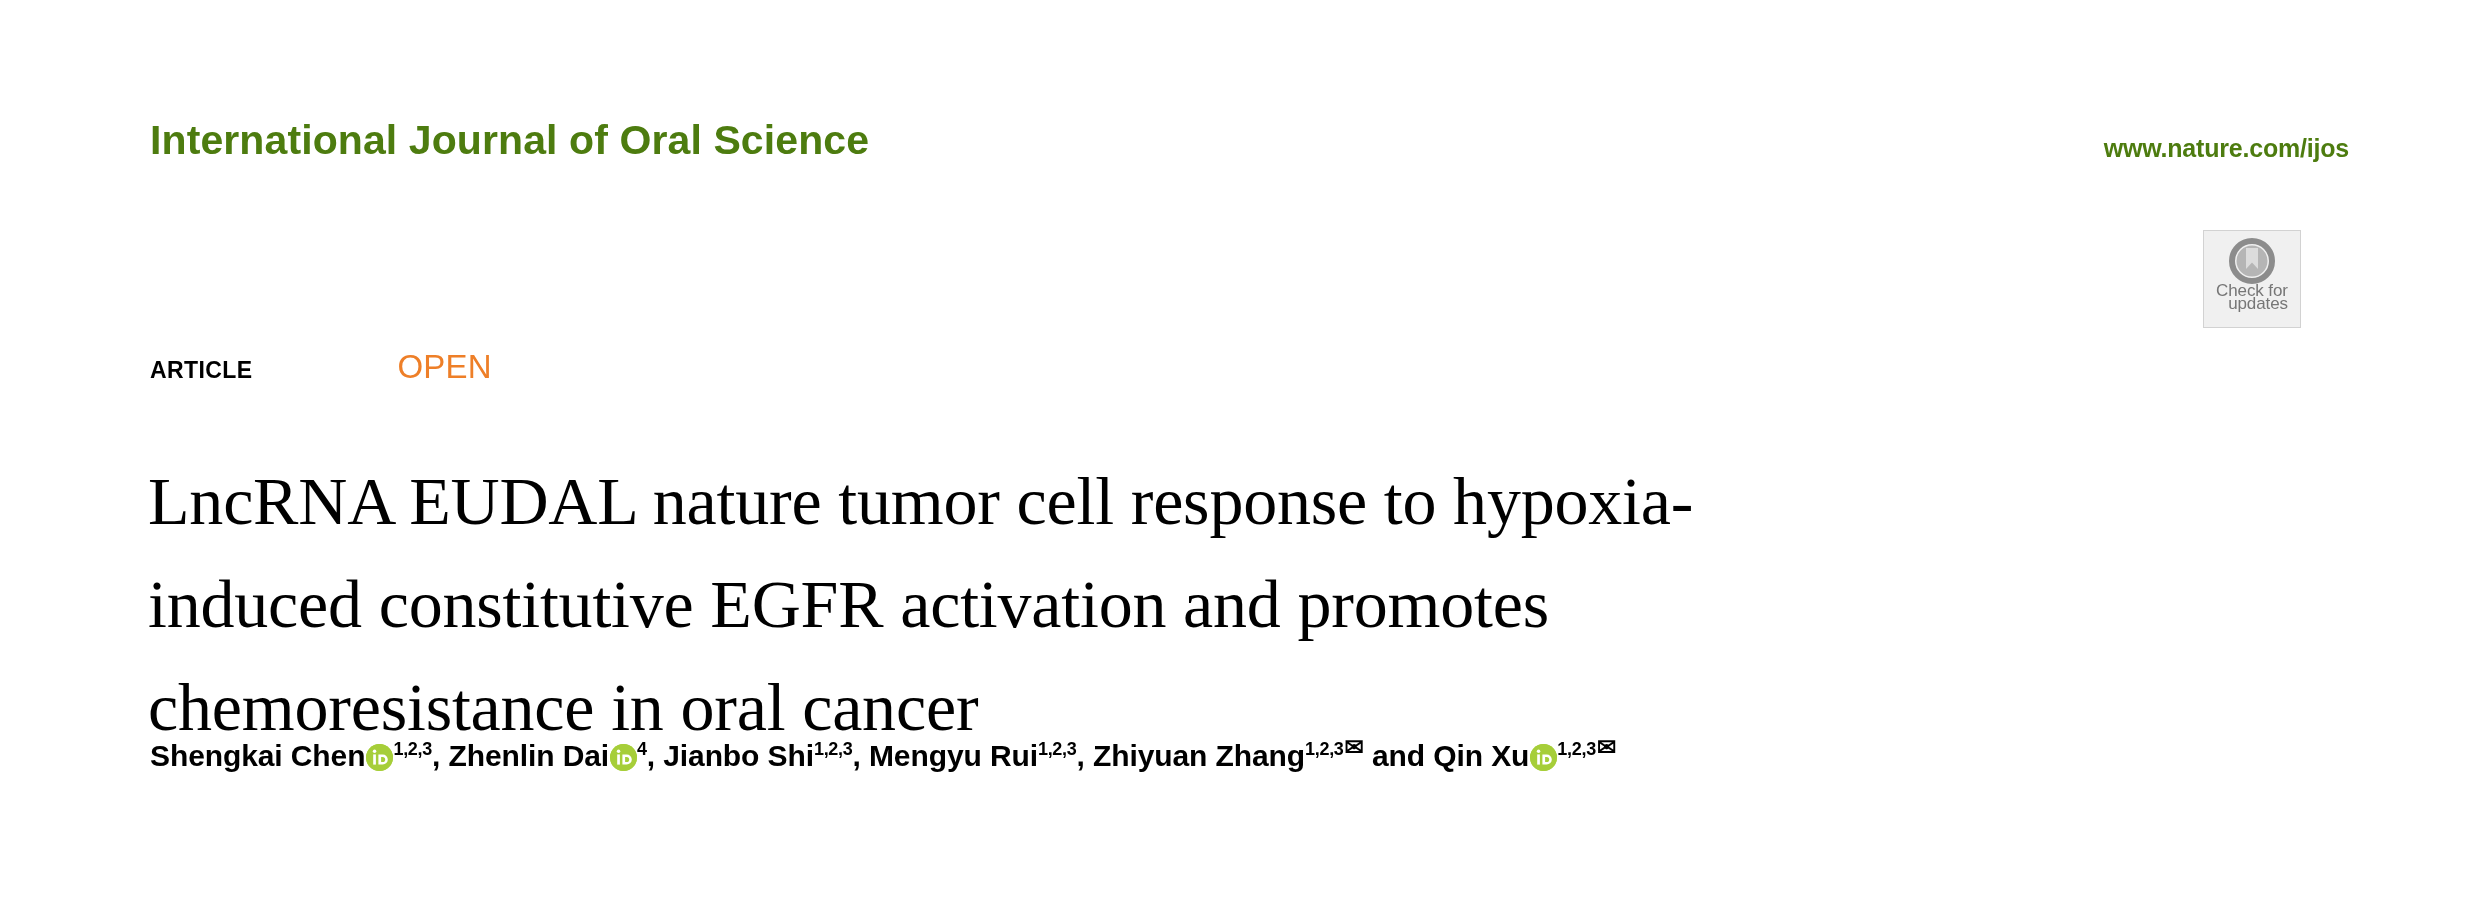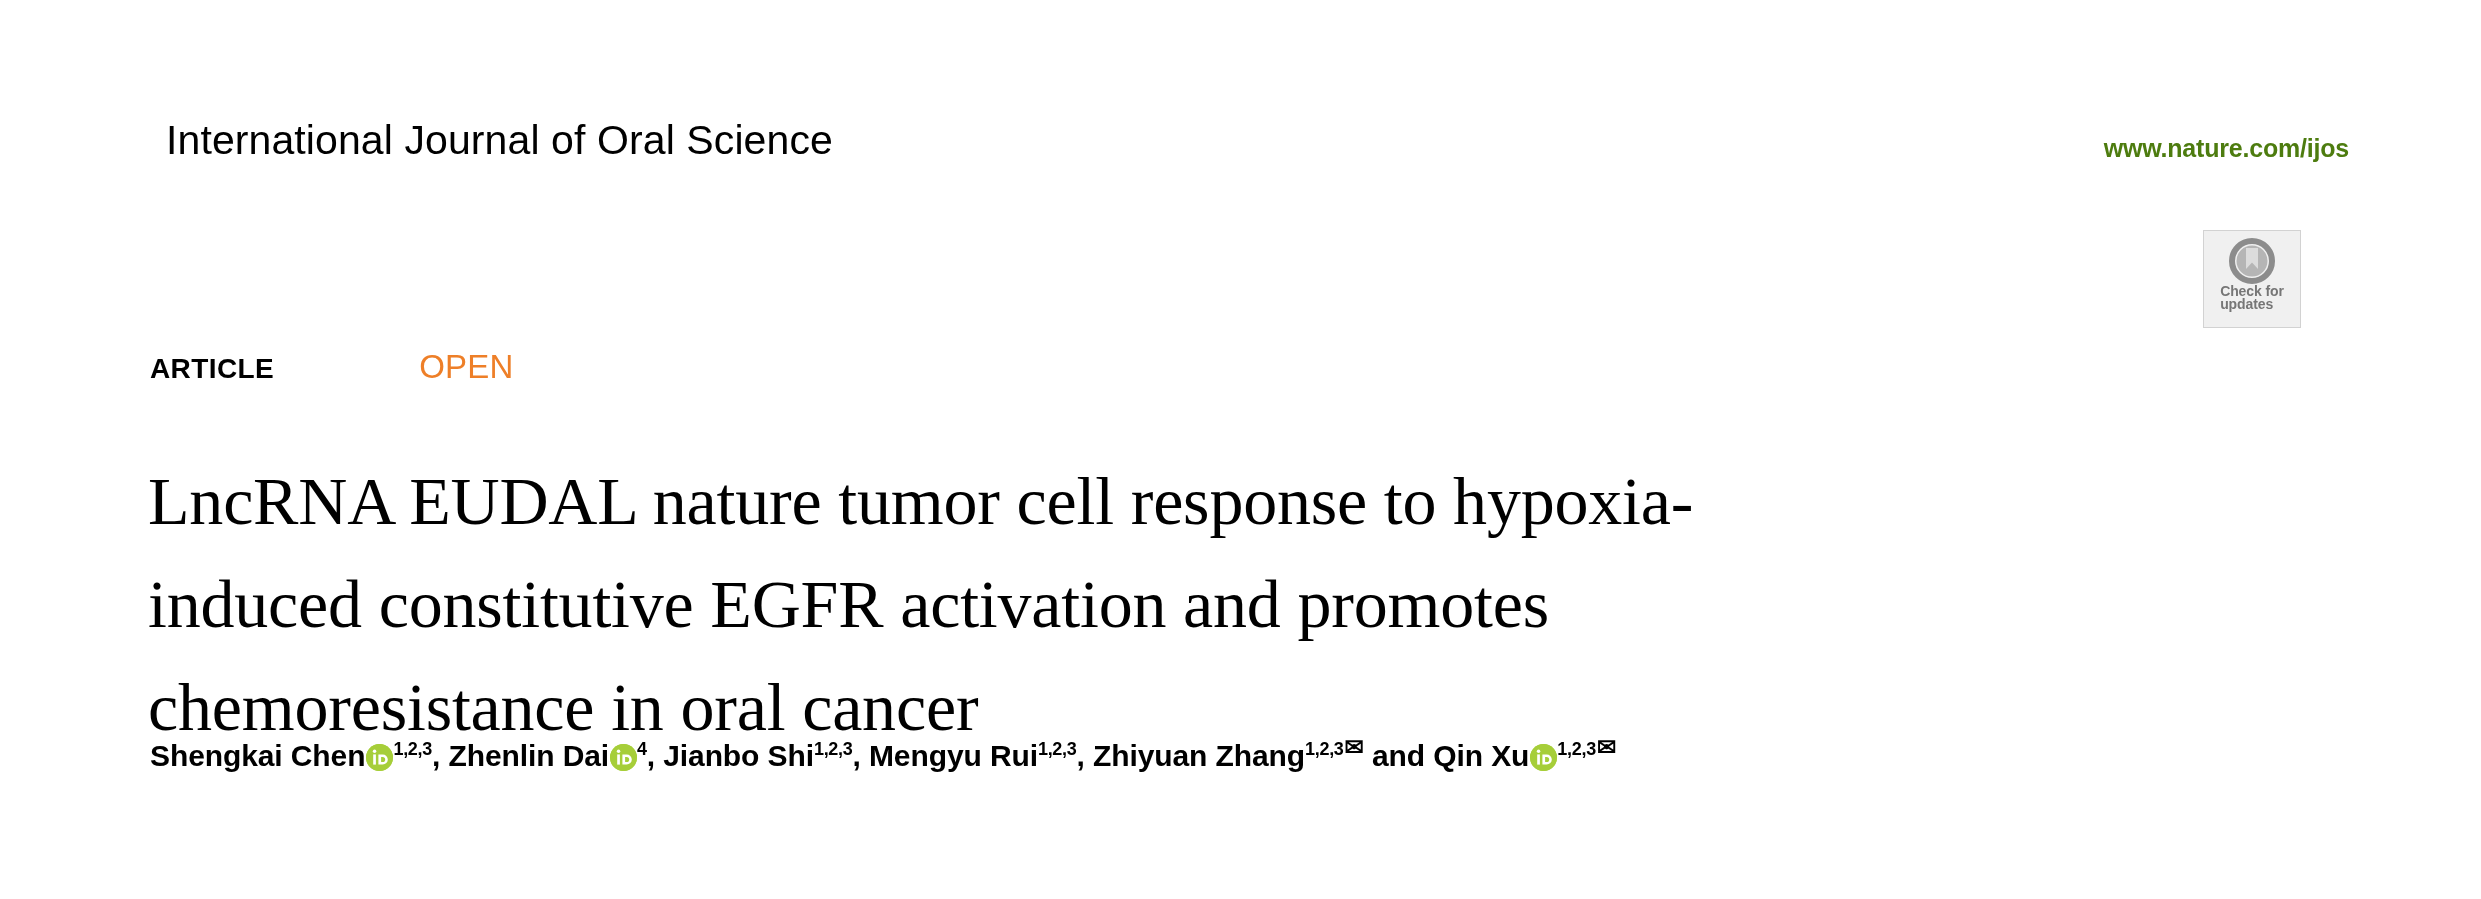--- a/index.html
+++ b/index.html
@@ -23,25 +23,24 @@
   }
 
   
   .journal-title {
     position: absolute;
     left: 150px;
     top: 116px;
     font-family: "Liberation Sans", sans-serif;
     font-size: 41px;
     line-height: 48px;
-    font-weight: 400;
-    color: #000000;
+    font-weight: 700;
+    color: #4d7c0f;
     letter-spacing: 0.1px;
     white-space: nowrap;
-    margin-left: 16px;
   }
 
   .journal-url {
     position: absolute;
     right: 132px;
     top: 133px;
     font-family: "Liberation Sans", sans-serif;
     font-size: 25px;
     line-height: 30px;
     font-weight: 700;
@@ -68,42 +67,42 @@
   }
   .crossmark-mark {
     width: 46px;
     height: 46px;
     position: relative;
     flex: none;
   }
   .crossmark-mark svg { display: block; }
   .crossmark-text {
     margin-top: 1px;
-    text-align: left;
-    font-family: "Liberation Sans", sans-serif;
-    font-size: 14px;
+    text-align: right;
+    font-family: "Liberation Sans", sans-serif;
+    font-size: 17px;
     line-height: 12.5px;
-    font-weight: 700;
+    font-weight: 400;
     color: #767676;
     letter-spacing: -0.1px;
   }
   .crossmark-text span { display: block; }
 
   
   .article-kicker-row {
     position: absolute;
     left: 150px;
     top: 348px;
     display: flex;
     align-items: baseline;
     white-space: nowrap;
   }
   .article-kicker {
     font-family: "Liberation Sans", sans-serif;
-    font-size: 28px;
+    font-size: 23px;
     line-height: 38px;
     font-weight: 700;
     color: #000000;
     letter-spacing: 0.4px;
   }
   .article-access {
     margin-left: 145px;
     font-family: "Liberation Sans", sans-serif;
     font-size: 33px;
     line-height: 38px;

